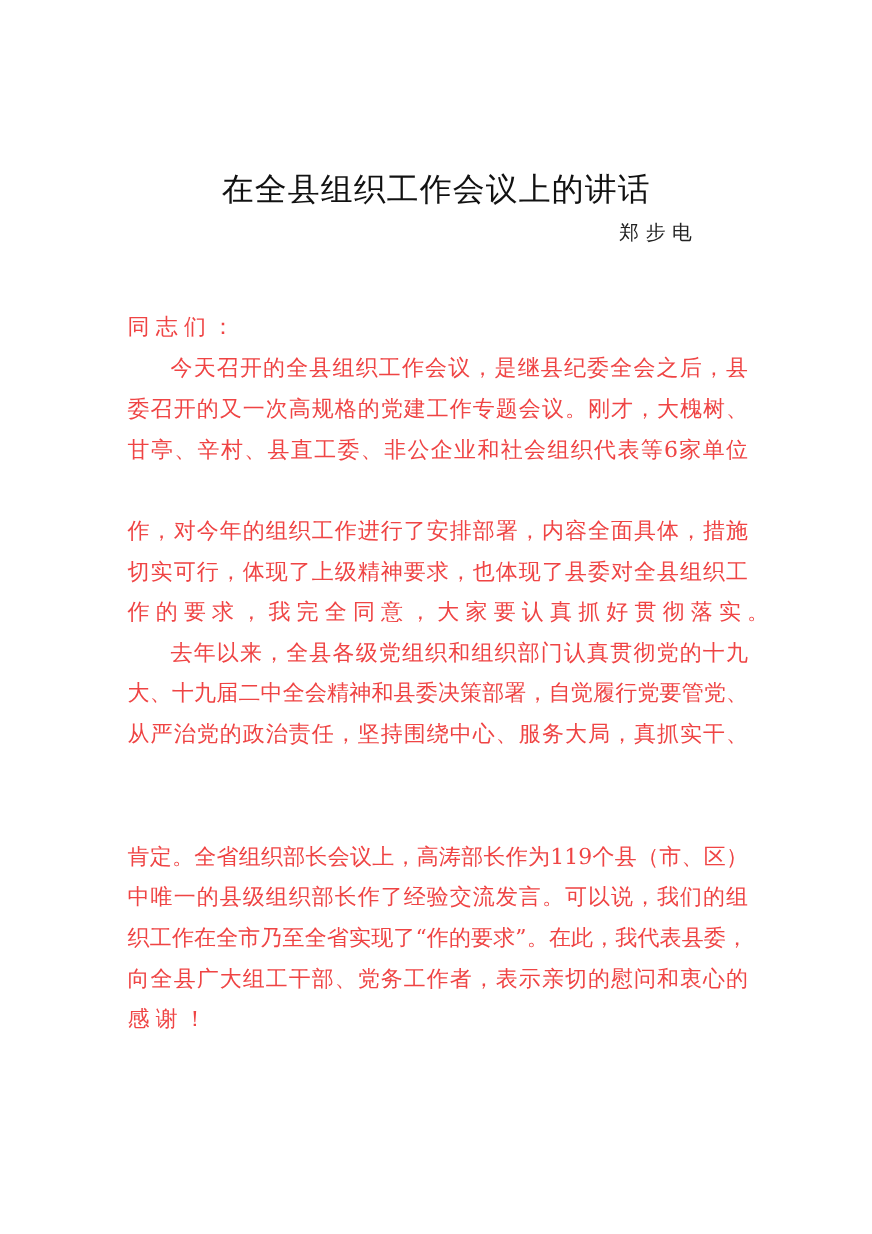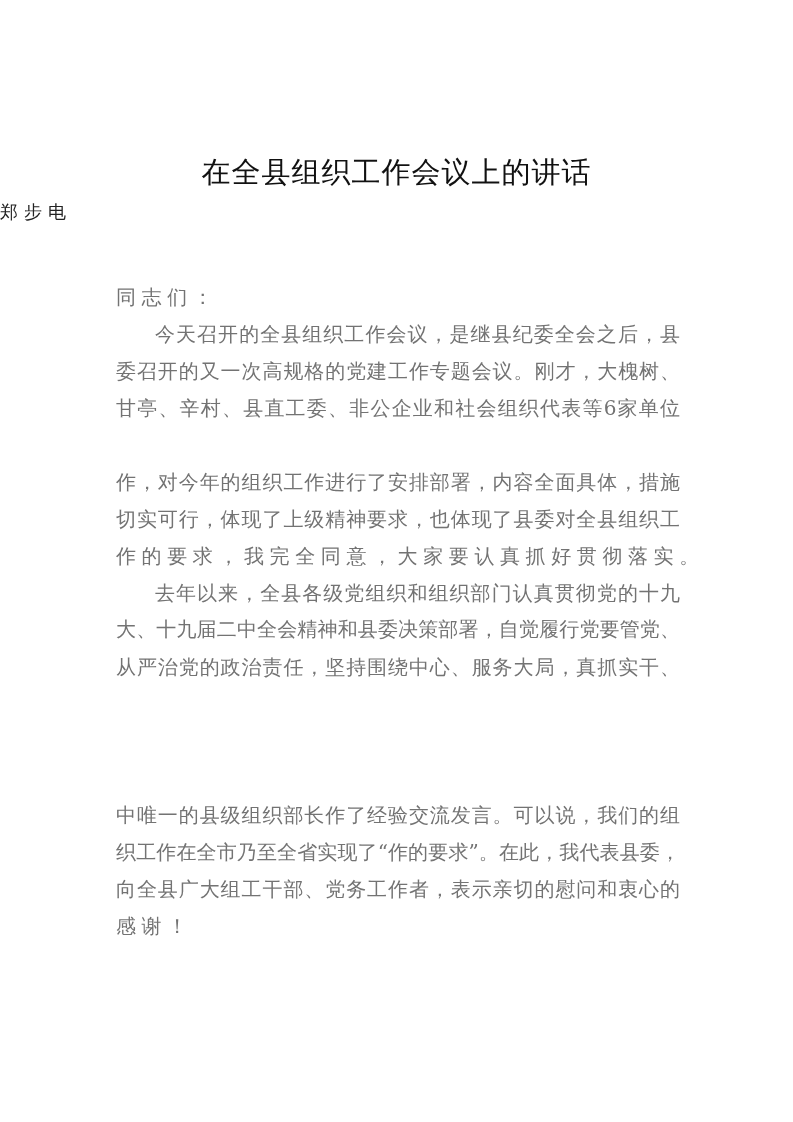--- a/index.html
+++ b/index.html
@@ -1,41 +1,42 @@
 <!DOCTYPE html>
 <html><head>
 <meta charset="utf-8">
 <style>
   html, body { margin: 0; padding: 0; background: #ffffff; }
   body { width: 793px; height: 1122px; position: relative; overflow: hidden;
          font-family: "DejaVu Serif", "Liberation Serif", serif; color: #111; }
   .page { position: absolute; left: 0; top: 0; width: 793px; height: 1122px; background: #fff; }
   .title { position: absolute; left: 0; width: 793px; top: 152px; text-align: center;
            font-size: 29px; letter-spacing: 1px; color: #111; line-height: 40px; }
-  .author { position: absolute; left: 0; width: 635px; top: 199px; text-align: left;
+  .author { position: absolute; left: 0; width: 635px; top: 199px; text-align: right;
             font-size: 18px; letter-spacing: 6px; color: #222; line-height: 26px; }
   .line { position: absolute; left: 116px; width: 564px; height: 30px; line-height: 30px;
-          font-size: 20px; white-space: nowrap; text-align: justify; text-align-last: justify; color: #737373; }
+          font-size: 20px; white-space: nowrap; text-align: justify; text-align-last: justify; color: #ef4444; }
   .line.short { text-align-last: left; letter-spacing: 5.6px; }
   .line.indent { left: 155px; width: 525px; }
 </style>
 </head>
 <body>
 
 <div class="page">
   <div class="title">在全县组织工作会议上的讲话</div>
   <div class="author">郑步电</div>
 
   <div class="line short" style="top:282px">同志们：</div>
   <div class="line indent" style="top:319px">今天召开的全县组织工作会议，是继县纪委全会之后，县</div>
   <div class="line" style="top:356px">委召开的又一次高规格的党建工作专题会议。刚才，大槐树、</div>
   <div class="line" style="top:393px">甘亭、辛村、县直工委、非公企业和社会组织代表等6家单位</div>
   <div class="line" style="top:467px">作，对今年的组织工作进行了安排部署，内容全面具体，措施</div>
   <div class="line" style="top:504px">切实可行，体现了上级精神要求，也体现了县委对全县组织工</div>
   <div class="line short" style="top:541px">作的要求，我完全同意，大家要认真抓好贯彻落实。</div>
   <div class="line indent" style="top:578px">去年以来，全县各级党组织和组织部门认真贯彻党的十九</div>
   <div class="line" style="top:614px">大、十九届二中全会精神和县委决策部署，自觉履行党要管党、</div>
   <div class="line" style="top:652px">从严治党的政治责任，坚持围绕中心、服务大局，真抓实干、</div>
+  <div class="line" style="top:763px">肯定。全省组织部长会议上，高涛部长作为119个县（市、区）</div>
   <div class="line" style="top:800px">中唯一的县级组织部长作了经验交流发言。可以说，我们的组</div>
   <div class="line" style="top:837px">织工作在全市乃至全省实现了“作的要求”。在此，我代表县委，</div>
   <div class="line" style="top:874px">向全县广大组工干部、党务工作者，表示亲切的慰问和衷心的</div>
   <div class="line short" style="top:911px">感谢！</div>
 </div>
 
 </body></html>

